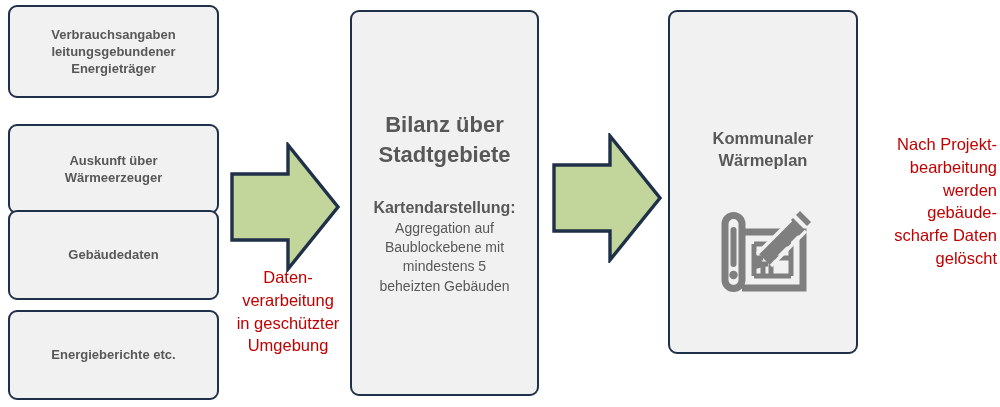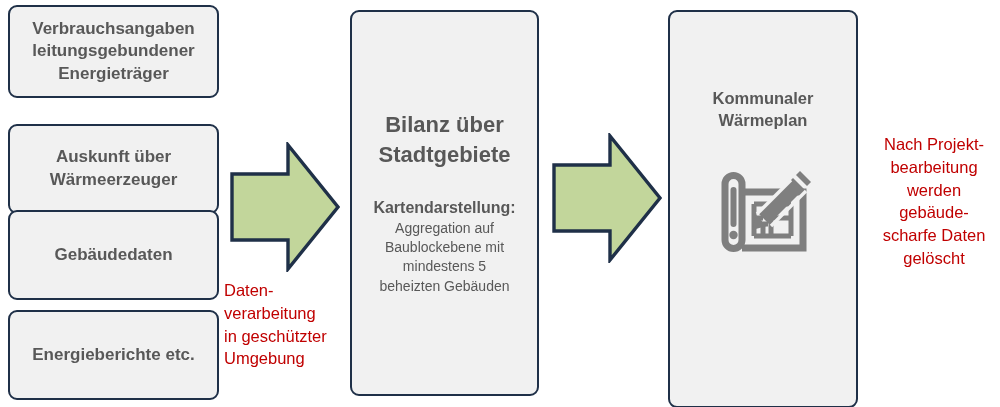--- a/index.html
+++ b/index.html
@@ -32,21 +32,21 @@
     display: flex;
     flex-direction: column;
     align-items: center;
     justify-content: center;
     text-align: center;
     color: #585858;
   }
 
   .card .card-text {
     font-weight: bold;
-    font-size: 17px;
+    font-size: 13px;
     line-height: 1.33;
     padding: 0 10px;
     white-space: pre-line;
   }
 
   
   .src-box { left: 8px; width: 211px; }
   #src-1 { top: 5px;   height: 93px; }
   #src-2 { top: 124px; height: 90px; }
   #src-3 { top: 210px; height: 90px; }
@@ -82,23 +82,23 @@
     line-height: 1.38;
     color: #585858;
   }
   .gap-block { height: 26px; }
 
   
   #result-box {
     left: 668px;
     top: 10px;
     width: 190px;
-    height: 398px;
+    height: 344px;
     justify-content: flex-start;
-    padding-top: 76px;
+    padding-top: 116px;
   }
   #result-box .card-text { font-size: 16.5px; }
   .blueprint-wrap {
     margin-top: 34px;
     width: 104px;
     height: 92px;
     display: flex;
     align-items: center;
     justify-content: center;
   }
@@ -116,29 +116,29 @@
   .note {
     position: absolute;
     color: #c00000;
     font-size: 16.5px;
     line-height: 1.38;
     font-weight: normal;
     white-space: pre-line;
   }
   #note-processing {
     left: 224px;
-    top: 279px;
+    top: 266px;
     width: 128px;
-    text-align: left;
+    text-align: center;
   }
   #note-deletion {
     left: 871px;
     top: 133px;
     width: 126px;
-    text-align: center;
+    text-align: right;
   }
 </style>
 </head>
 <body>
 
 <div class="stage">
 
   <div class="card src-box" id="src-1">
     <div class="card-text">Verbrauchsangaben
 leitungsgebundener

